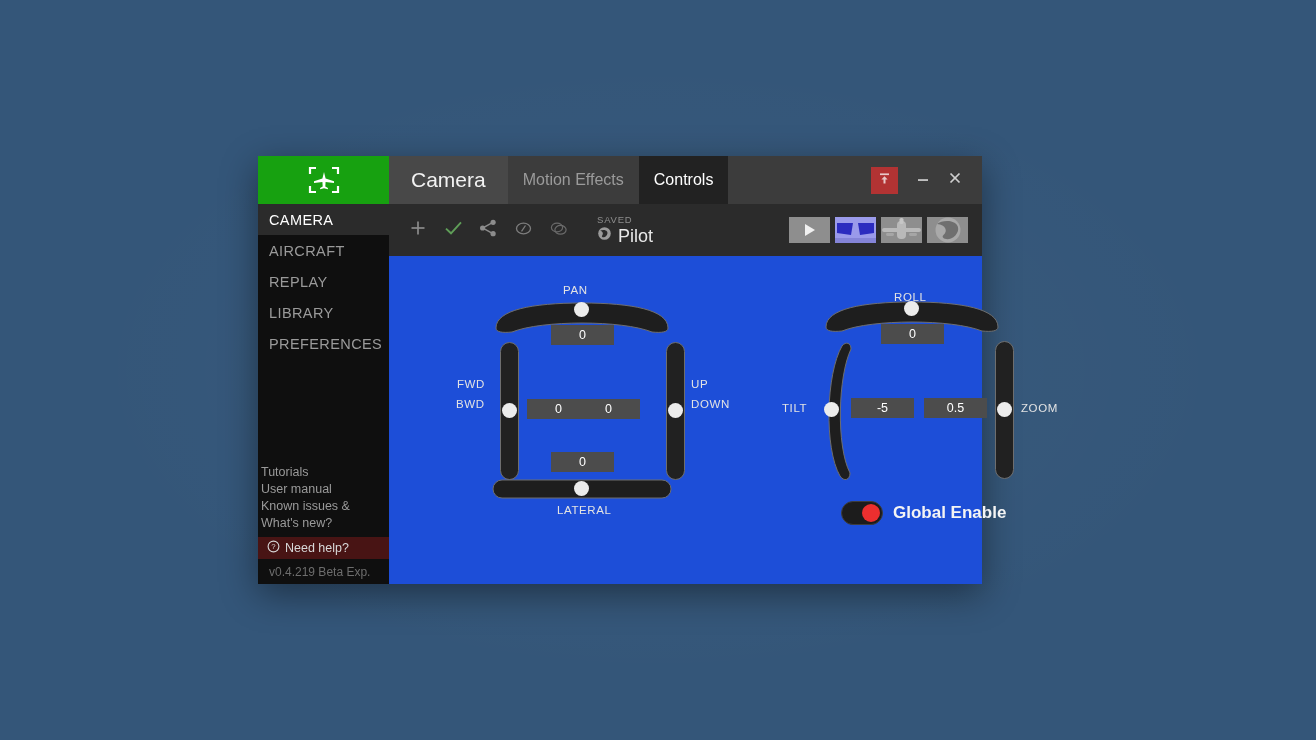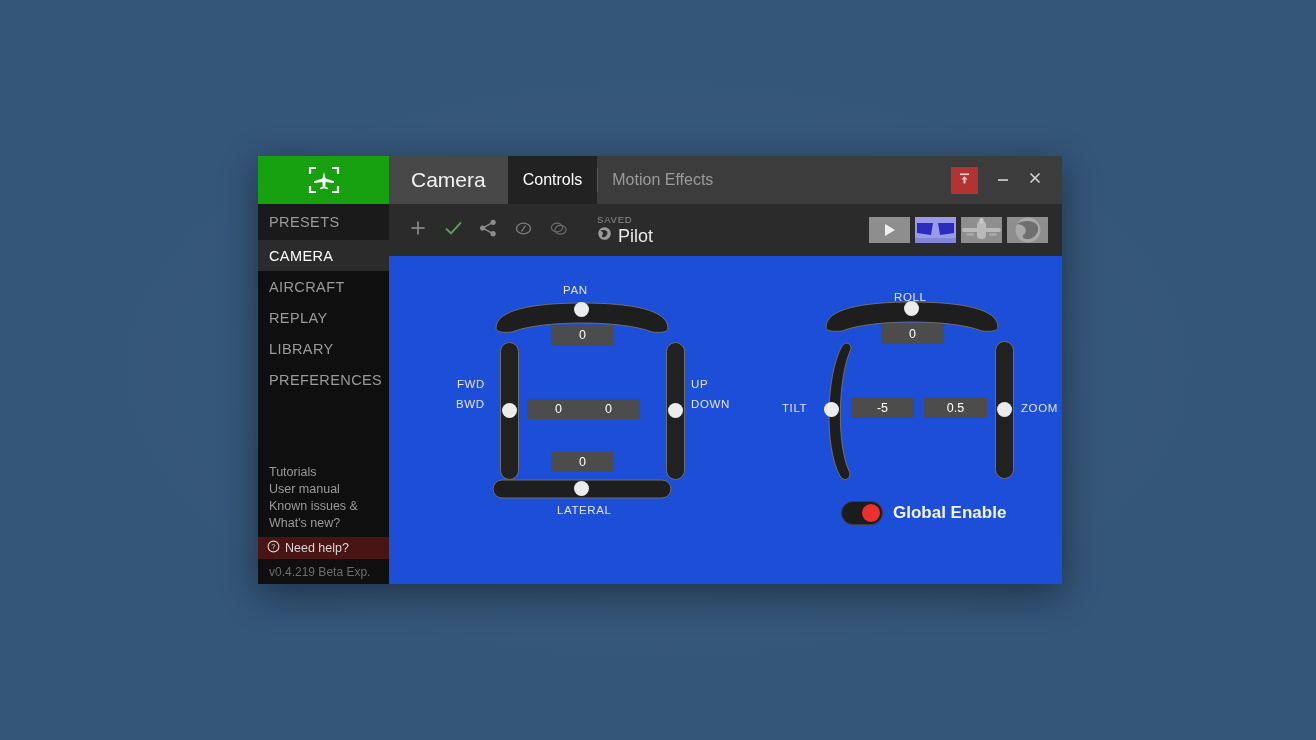--- a/index.html
+++ b/index.html
@@ -25,21 +25,21 @@
     border-radius: 50%;
     background: radial-gradient(ellipse at center, rgba(255,255,255,0.035) 0%, rgba(255,255,255,0.012) 45%, rgba(0,0,0,0) 70%);
     pointer-events: none;
   }
 
   
   .app-window {
     position: absolute;
     left: 258px;
     top: 156px;
-    width: 804px;
+    width: 724px;
     height: 428px;
     background: #2e2e2e;
     box-shadow: 0 10px 34px rgba(0,0,0,0.42);
     display: flex;
     flex-direction: column;
   }
 
   
   .titlebar {
     height: 48px;
@@ -140,21 +140,21 @@
   }
   .nav-item.top { height: 36px; background: #1a1a1a; }
   .nav-item.active {
     color: #ffffff;
     background: #2b2b2b;
   }
 
   .nav-gap { flex: 1; }
 
   .help-link {
-    padding-left: 11px;
+    padding-left: 3px;
     font-size: 12.5px;
     color: #9a9a9a;
     line-height: 16px;
     padding-bottom: 1px;
   }
   .help-link.tight { line-height: 16px; }
 
   .need-help {
     margin-top: 5px;
     height: 22px;
@@ -324,25 +324,25 @@
             <path d="M9 27 H3 V21"></path>
           </g>
           <path d="M17 7 L18.6 13.4 L27 16.2 L27 18 L18.6 16.9 L18.3 21.4 L20.9 23.1 L20.9 24.2 L17 23.2 L13.1 24.2 L13.1 23.1 L15.7 21.4 L15.4 16.9 L7 18 L7 16.2 L15.4 13.4 Z" fill="#ffffff"></path>
         </svg>
       </span>
     </div>
 
     <div class="title-tab">Camera</div>
 
     <div class="tabs-row">
+      <div class="tab">
+        <span>Motion Effects</span>
+      </div>
       <div class="tab active">
         <span>Controls</span>
-      </div>
-      <div class="tab">
-        <span>Motion Effects</span>
       </div>
     </div>
 
     <div class="titlebar-spacer"></div>
 
     <div class="win-ctrls">
       <div class="pin-btn">
         <span>
           <svg width="15" height="15" viewBox="0 0 15 15">
             <rect x="3" y="2.4" width="9" height="1.7" fill="#e8c9c9"></rect>
@@ -366,23 +366,20 @@
               </g>
           </svg>
         </span>
       </div>
     </div>
   </div>
 
   <div class="body-row">
 
     <div class="sidebar">
-      <div class="nav-item top">
-        <span>PRESETS</span>
-      </div>
       <div class="nav-item active">
         <span>CAMERA</span>
       </div>
       <div class="nav-item">
         <span>AIRCRAFT</span>
       </div>
       <div class="nav-item">
         <span>REPLAY</span>
       </div>
       <div class="nav-item">

